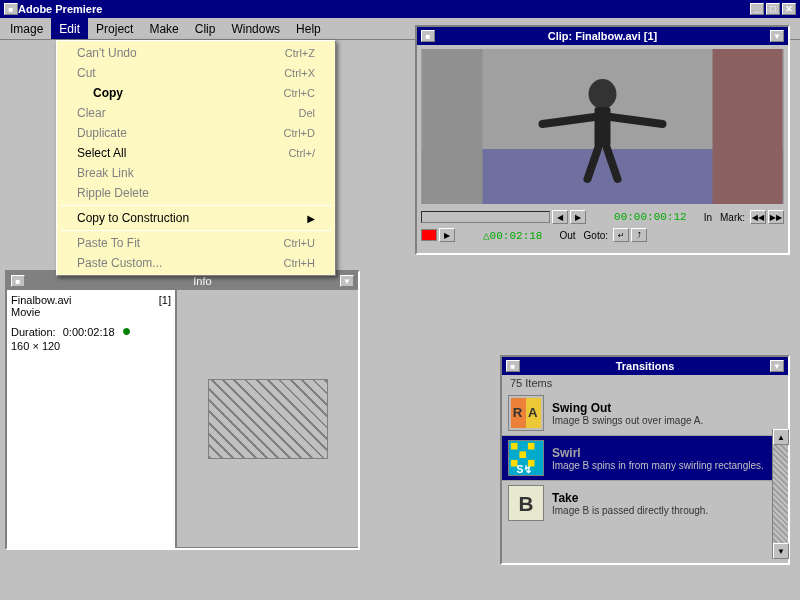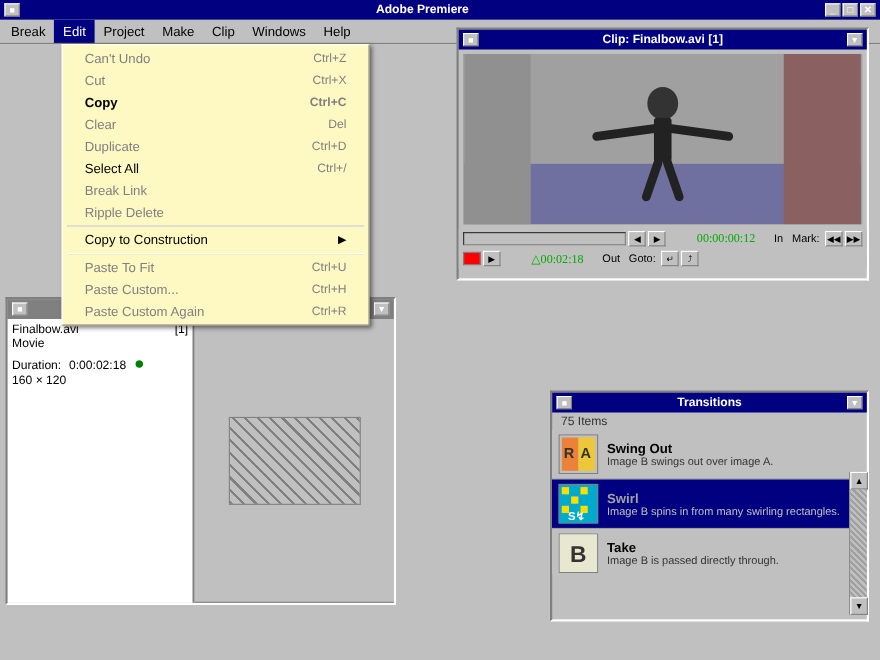--- a/index.html
+++ b/index.html
@@ -18,21 +18,21 @@
       background: #000080;
       color: white;
       height: 18px;
       display: flex;
       align-items: center;
       justify-content: space-between;
       padding: 0 4px;
       font-size: 11px;
       font-weight: bold;
     }
-    .title-bar-title { flex: 1; text-align: center; }
+    .title-bar-title { flex: 1; text-align: left; }
     .title-bar-controls { display: flex; gap: 2px; }
     .title-bar-btn {
       width: 14px; height: 12px;
       background: #c0c0c0;
       border: 1px solid;
       border-color: #fff #808080 #808080 #fff;
       font-size: 9px;
       display: flex; align-items: center; justify-content: center;
       cursor: pointer;
     }
@@ -74,21 +74,21 @@
     }
     .menu-entry {
       padding: 3px 20px 3px 20px;
       display: flex;
       justify-content: space-between;
       align-items: center;
       font-size: 12px;
       cursor: pointer;
     }
     .menu-entry.disabled { color: #808080; }
-    .menu-entry.bold .label { font-weight: bold; }
+    .menu-entry.bold .label { font-weight: bold; margin-left: 16px; }
     .menu-entry .shortcut { color: #808080; font-size: 11px; }
     .menu-divider {
       height: 1px;
       background: #808080;
       margin: 2px 4px;
       border-bottom: 1px solid #fff;
     }
     .menu-entry .arrow { font-size: 10px; }
 
     
@@ -135,21 +135,21 @@
       background: #c0c0c0;
       border: 1px solid;
       border-color: #fff #808080 #808080 #fff;
       display: flex; align-items: center; justify-content: center;
       font-size: 8px;
       cursor: pointer;
     }
     .timecode {
       font-size: 11px;
       color: #00aa00;
-      font-family: Liberation Serif, serif;
+      font-family: Liberation Mono, monospace;
       margin-left: 4px;
     }
 
     
     .project-window {
       position: absolute;
       top: 270px;
       left: 5px;
       width: 355px;
       height: 280px;
@@ -328,41 +328,41 @@
   <div class="win-btn">■</div>
   <span class="title-bar-title">Adobe Premiere</span>
   <div class="title-bar-controls">
     <div class="title-bar-btn">_</div>
     <div class="title-bar-btn">□</div>
     <div class="title-bar-btn">✕</div>
   </div>
 </div>
 
 <div class="menu-bar">
-  <div class="menu-item">Break</div>
+  <div class="menu-item">Image</div>
   <div class="menu-item active">Edit</div>
   <div class="menu-item">Project</div>
   <div class="menu-item">Make</div>
   <div class="menu-item">Clip</div>
   <div class="menu-item">Windows</div>
   <div class="menu-item">Help</div>
 </div>
 
 <div class="dropdown-menu">
   <div class="menu-entry disabled">
     <span class="label">Can't Undo</span>
     <span class="shortcut">Ctrl+Z</span>
   </div>
   <div class="menu-entry disabled">
     <span class="label">Cut</span>
     <span class="shortcut">Ctrl+X</span>
   </div>
   <div class="menu-entry bold">
     <span class="label" style="font-weight:bold">Copy</span>
-    <span class="shortcut" style="font-weight:bold">Ctrl+C</span>
+    <span class="shortcut" style="font-weight:normal">Ctrl+C</span>
   </div>
   <div class="menu-entry disabled">
     <span class="label">Clear</span>
     <span class="shortcut">Del</span>
   </div>
   <div class="menu-entry disabled">
     <span class="label">Duplicate</span>
     <span class="shortcut">Ctrl+D</span>
   </div>
   <div class="menu-entry">
@@ -381,24 +381,20 @@
     <span class="arrow">▶</span>
   </div>
   <div class="menu-divider"></div>
   <div class="menu-entry disabled">
     <span class="label">Paste To Fit</span>
     <span class="shortcut">Ctrl+U</span>
   </div>
   <div class="menu-entry disabled">
     <span class="label">Paste Custom...</span>
     <span class="shortcut">Ctrl+H</span>
-  </div>
-  <div class="menu-entry disabled">
-    <span class="label">Paste Custom Again</span>
-    <span class="shortcut">Ctrl+R</span>
   </div>
 </div>
 
 <div class="clip-window">
   <div class="clip-title-bar">
     <div class="win-btn">■</div>
     <span>Clip: Finalbow.avi [1]</span>
     <div class="win-btn">▼</div>
   </div>
   <div class="clip-content">

